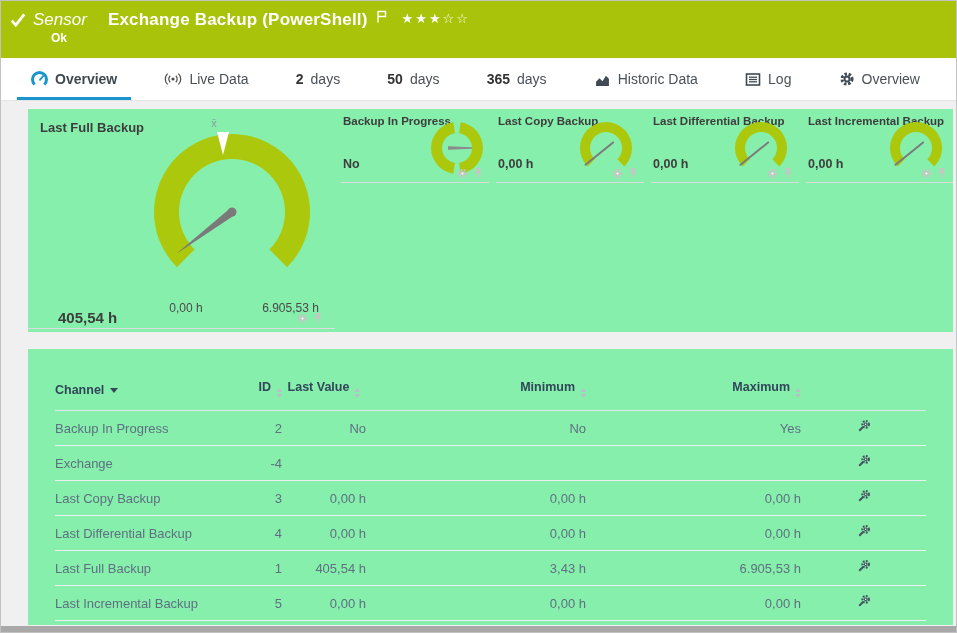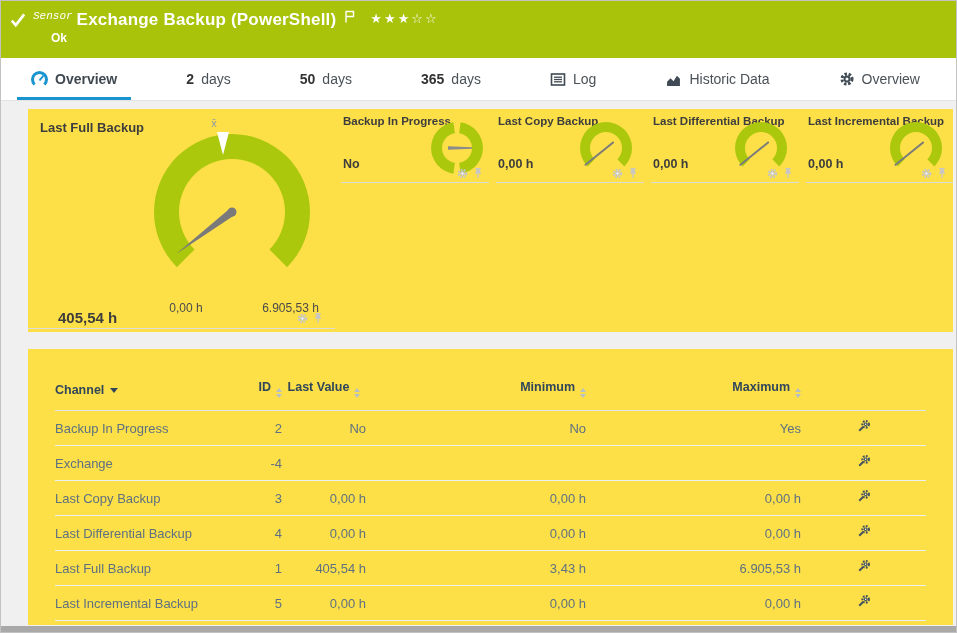--- a/index.html
+++ b/index.html
@@ -5,39 +5,39 @@
   * { box-sizing: border-box; margin: 0; padding: 0; }
   body { font-family: "Liberation Sans", "DejaVu Sans", sans-serif; background:#888; }
   .window{
     width:957px; height:633px; position:relative; background:#f0f0f0;
     border:1px solid #c2c2c2; overflow:hidden;
   }
   
   .titlebar{ height:57px; background:#a8c309; color:#fff; position:relative; }
   .tb-row{ position:absolute; left:8px; top:7px; display:flex; align-items:flex-start; }
   .check-ic{ width:18px; height:18px; margin:3px 6px 0 0; }
-  .sensor-kind{ font-style:italic; font-size:11px; padding-top:2px;font-family:Liberation Mono, monospace; }
-  .sensor-title{ font-weight:bold; font-size:17px; margin-left:4px; padding-top:2px; letter-spacing:.2px;}
+  .sensor-kind{ font-style:italic; font-size:17px; padding-top:2px; }
+  .sensor-title{ font-weight:bold; font-size:17px; margin-left:21px; padding-top:2px; letter-spacing:.2px;}
   .flag-ic{ width:12px; height:13px; margin:2px 0 0 8px; }
   .stars{ font-size:13px; letter-spacing:2px; margin:3px 0 0 14px; }
   .status-ok{ position:absolute; left:50px; top:30px; font-size:12px; font-weight:bold; }
   
   .tabbar{
     height:43px; background:#fff; border-bottom:1px solid #e4e4e4;
     display:flex; align-items:stretch; justify-content:space-between;
     padding:0 22px 0 16px; font-size:14px; color:#4a5157;
   }
   .tab{ display:flex; align-items:center; gap:7px; padding:12px 14px; cursor:pointer; white-space:nowrap; }
   .tab.active{ box-shadow: inset 0 -3px 0 #1994ce; }
   .tab .num{ font-weight:bold; color:#333; }
   .tab .lbl{ color:#4a5157; }
   .tab svg{ flex:0 0 auto; }
   
   .page{ position:absolute; top:101px; bottom:6px; left:0; right:0; background:#f0f0f0; }
-  .card{ position:absolute; background:#fde047; }
+  .card{ position:absolute; background:#86efac; }
   .top-card{ left:27px; top:7px; width:925px; height:223px; }
   .panel{ position:absolute; border-bottom:1px solid #dcdcdc; }
   .panel-main{ left:0; top:0; width:307px; height:220px; }
   .panel-sm{ top:0; width:148px; height:74px; }
   .p2{ left:313px; } .p3{ left:468px; } .p4{ left:623px; } .p5{ left:778px; width:147px; }
   .gauge-title{ position:absolute; left:12px; top:11px; font-size:13px; font-weight:bold; color:#3d3d3d; }
   .gauge-title-sm{ position:absolute; left:2px; top:6px; font-size:11.5px; font-weight:bold; color:#3d3d3d; white-space:nowrap;}
   .gauge-value-main{ position:absolute; left:30px; top:200px; font-size:15px; font-weight:bold; color:#3d3d3d; }
   .gauge-value-sm{ position:absolute; left:2px; top:48px; font-size:12.5px; font-weight:bold; color:#3d3d3d; }
   .gauge-min{ position:absolute; left:118px; top:192px; width:80px; text-align:center; font-size:12px; color:#4a4a4a; }
@@ -87,45 +87,52 @@
 
   <div class="tabbar">
     <div class="tab active">
       <svg width="17" height="17" viewBox="0 0 17 17">
         <path d="M3.6,13.5 A7,7 0 1 1 13.4,13.5" fill="none" stroke="#1994ce" stroke-width="3"></path>
         <line x1="8.5" y1="9.5" x2="12.5" y2="4.5" stroke="#1994ce" stroke-width="2"></line>
       </svg>
       <span class="lbl" style="color:#3f4850;font-weight:bold;">Overview</span>
     </div>
     <div class="tab">
+      <svg width="18" height="16" viewBox="0 0 18 16">
+        <circle cx="9" cy="8" r="1.6" fill="#4a4a4a"></circle>
+        <path d="M6.2,4.8 A4.4,4.4 0 0 0 6.2,11.2 M3.6,2.6 A7.4,7.4 0 0 0 3.6,13.4 M11.8,4.8 A4.4,4.4 0 0 1 11.8,11.2 M14.4,2.6 A7.4,7.4 0 0 1 14.4,13.4" fill="none" stroke="#4a4a4a" stroke-width="1.2"></path>
+      </svg>
+      <span class="lbl">Live Data</span>
+    </div>
+    <div class="tab">
       <span class="num">2</span>
       <span class="lbl">days</span>
     </div>
     <div class="tab">
       <span class="num">50</span>
       <span class="lbl">days</span>
     </div>
     <div class="tab">
       <span class="num">365</span>
       <span class="lbl">days</span>
+    </div>
+    <div class="tab">
+      <svg width="17" height="15" viewBox="0 0 14 14">
+        <path d="M1,13 L1,9 L4.2,5.8 L7,8.6 L10.2,3.4 L13,6.2 L13,13 Z" fill="#3f4a54"></path>
+      </svg>
+      <span class="lbl">Historic Data</span>
     </div>
     <div class="tab">
       <svg width="16" height="15" viewBox="0 0 16 15">
         <rect x="1.5" y="2" width="13" height="11" fill="none" stroke="#3f4a54" stroke-width="1.6"></rect>
         <line x1="4" y1="5.2" x2="12" y2="5.2" stroke="#3f4a54" stroke-width="1.3"></line>
         <line x1="4" y1="7.5" x2="12" y2="7.5" stroke="#3f4a54" stroke-width="1.3"></line>
         <line x1="4" y1="9.8" x2="12" y2="9.8" stroke="#3f4a54" stroke-width="1.3"></line>
       </svg>
       <span class="lbl">Log</span>
-    </div>
-    <div class="tab">
-      <svg width="17" height="15" viewBox="0 0 14 14">
-        <path d="M1,13 L1,9 L4.2,5.8 L7,8.6 L10.2,3.4 L13,6.2 L13,13 Z" fill="#3f4a54"></path>
-      </svg>
-      <span class="lbl">Historic Data</span>
     </div>
     <div class="tab">
       <svg width="16" height="16" viewBox="0 0 16 16">
         <circle cx="8" cy="8" r="5" fill="none" stroke="#3f4a54" stroke-width="3" stroke-dasharray="2.4 1.7"></circle>
         <circle cx="8" cy="8" r="3.4" fill="#3f4a54"></circle>
         <circle cx="8" cy="8" r="1.5" fill="#fff"></circle>
       </svg>
       <span class="lbl">Overview</span>
     </div>
   </div>

